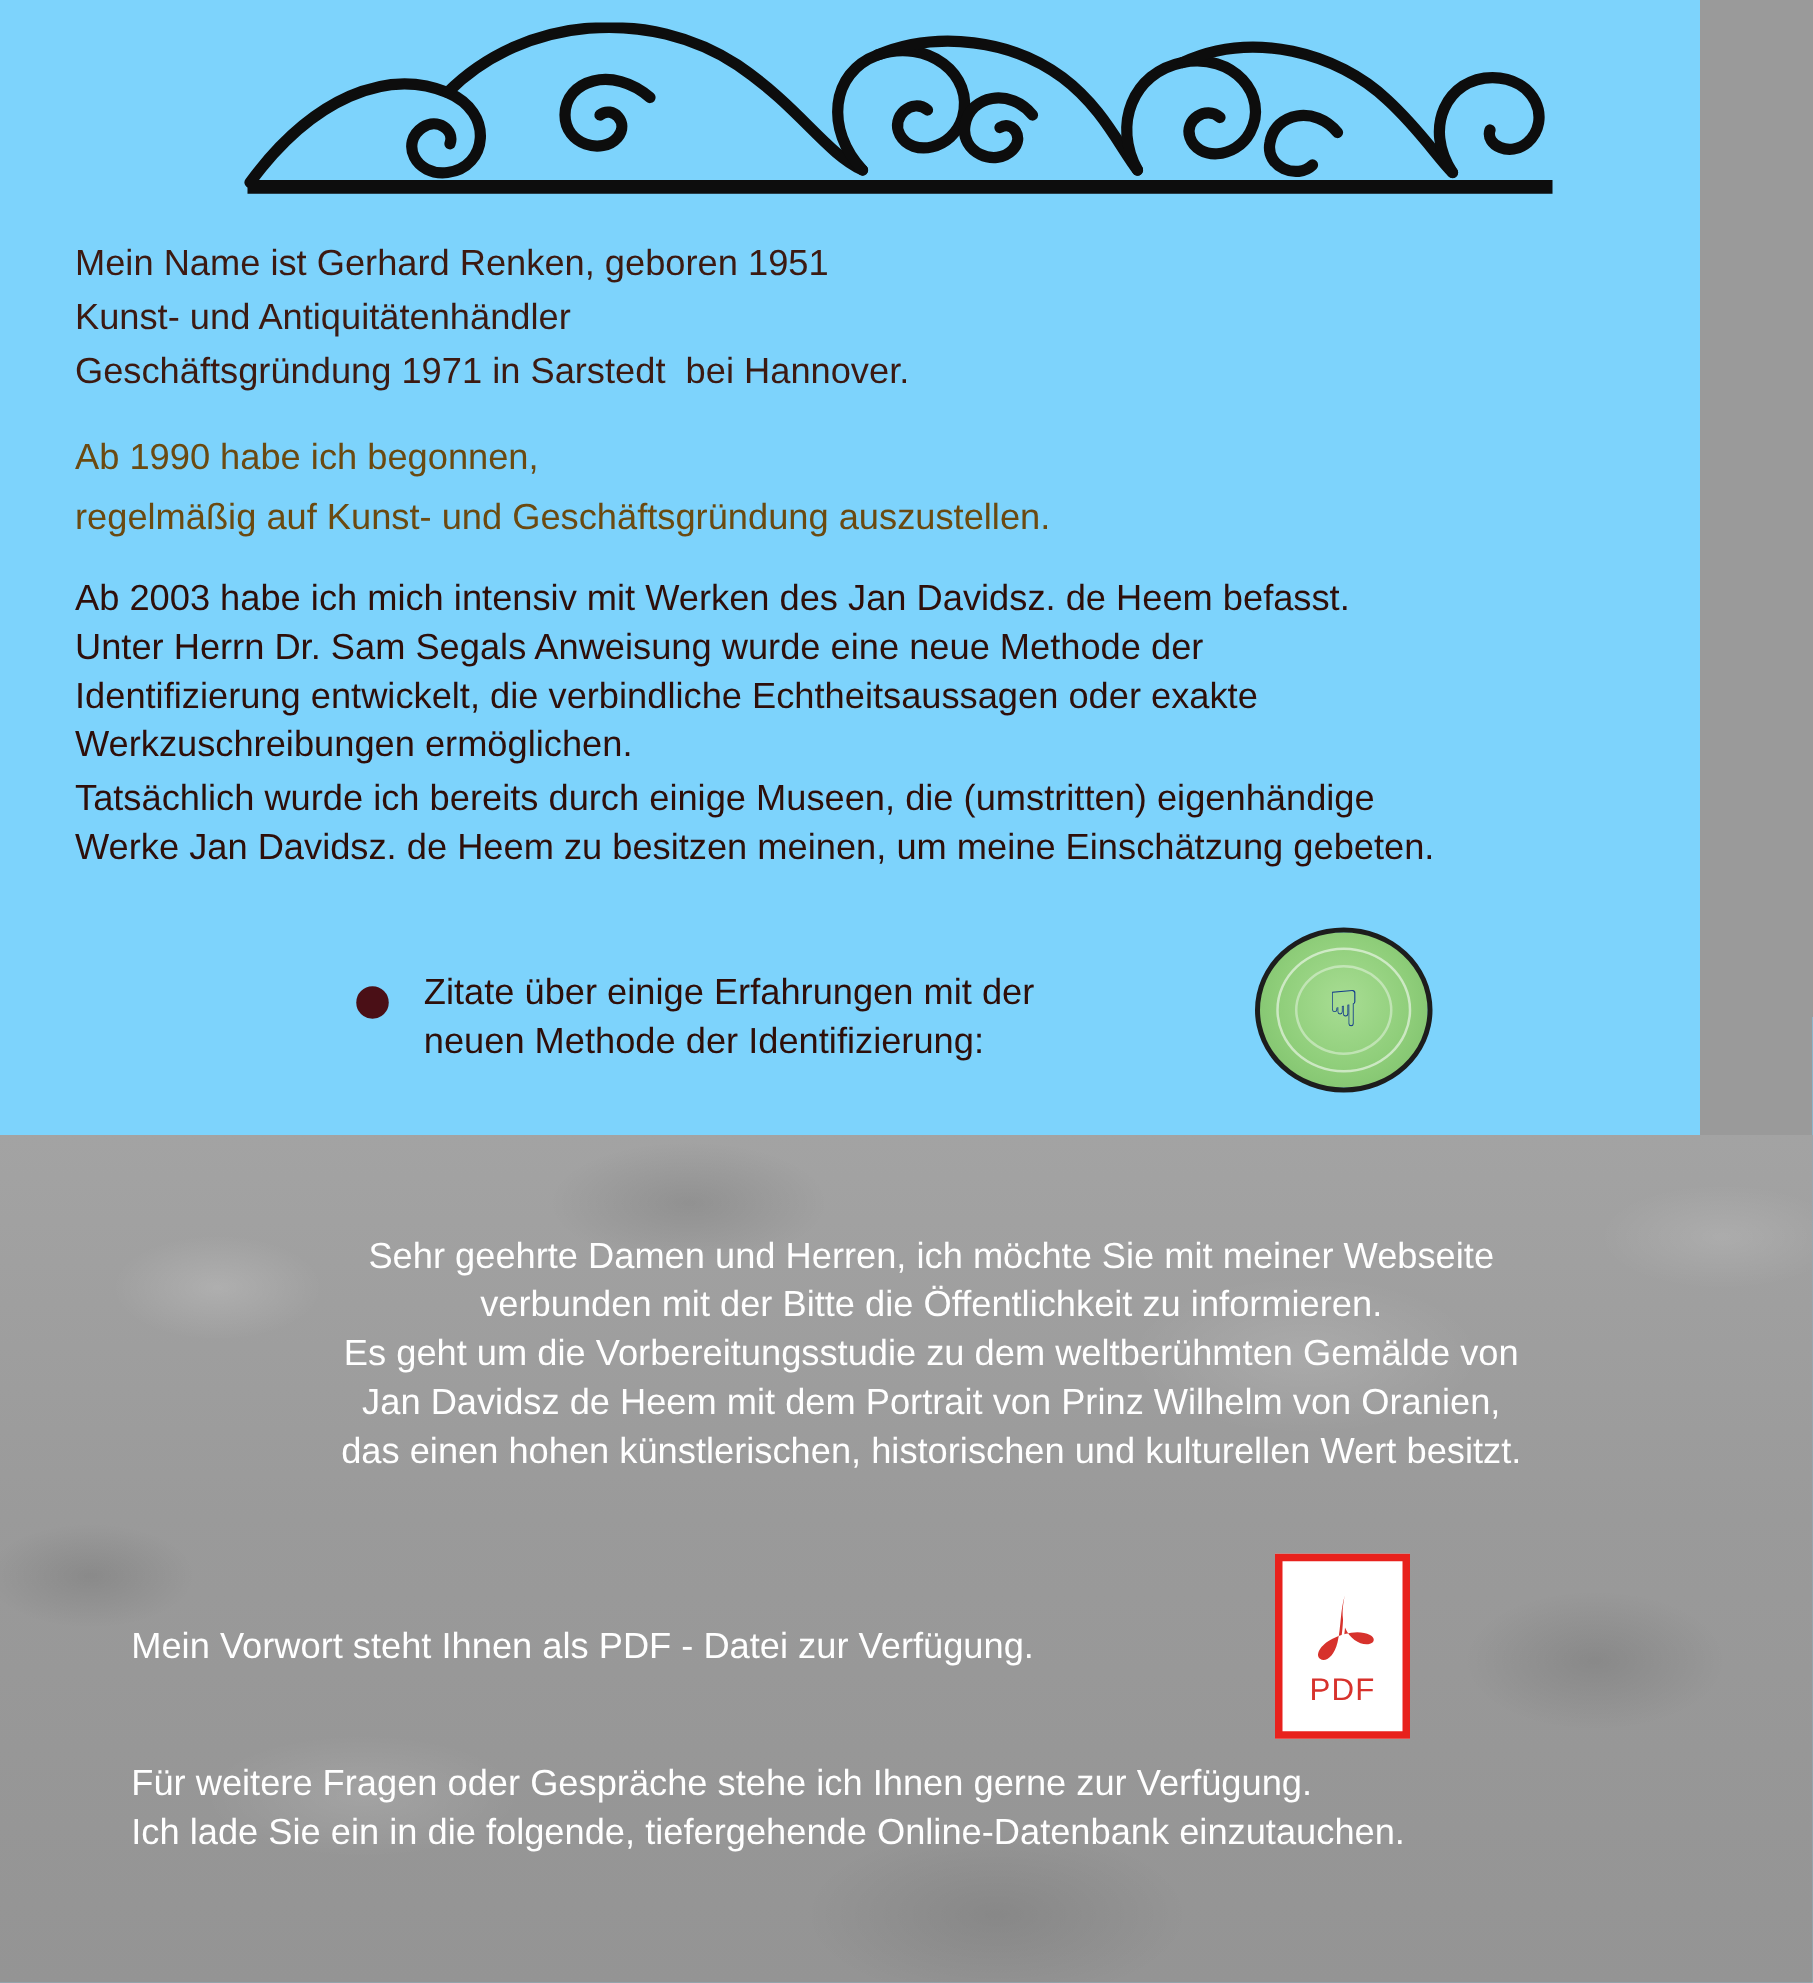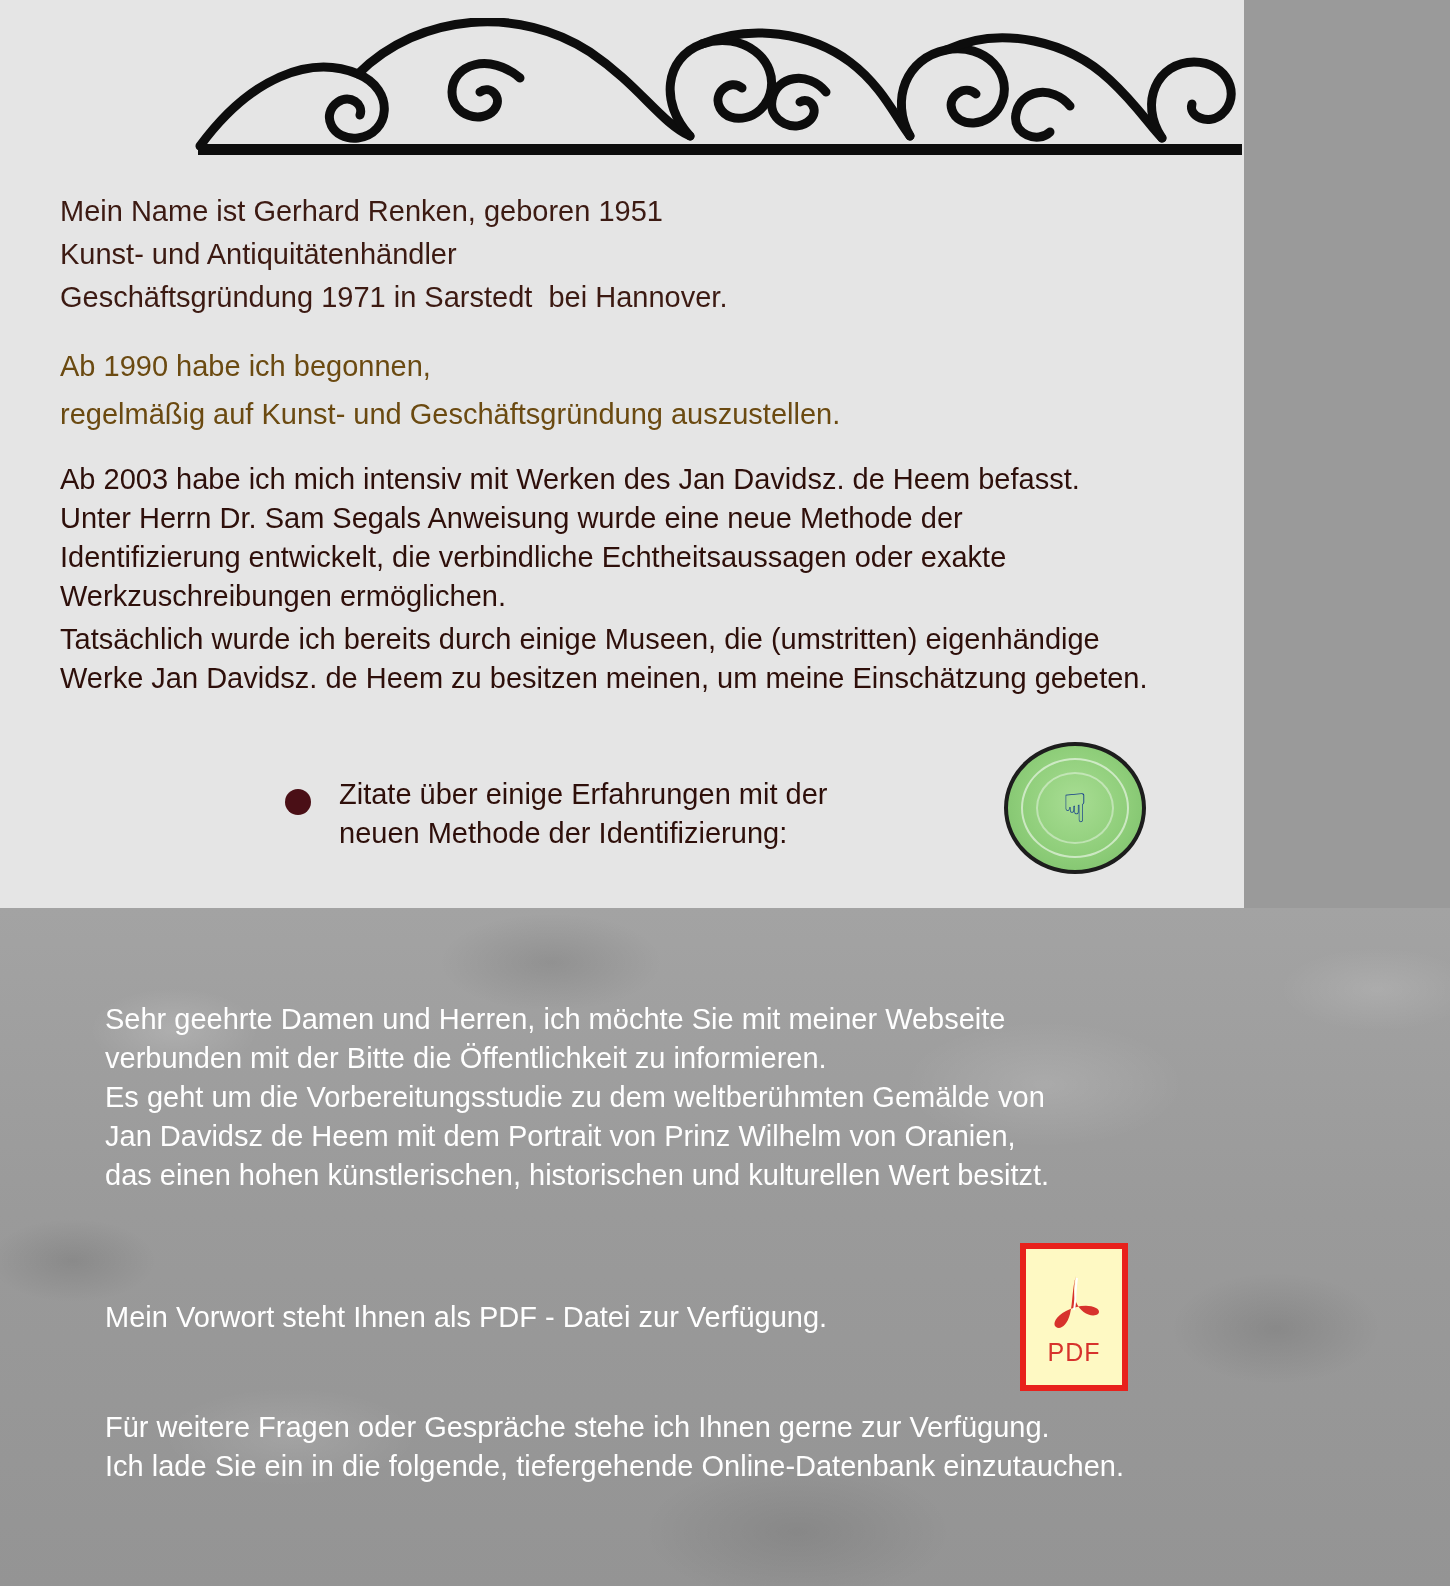--- a/index.html
+++ b/index.html
@@ -17,23 +17,23 @@
     position: relative;
     width: 1450px;
     height: 1586px;
   }
 
   
   .top-section {
     position: absolute;
     left: 0;
     top: 0;
-    width: 1244px;
+    width: 1360px;
     height: 908px;
-    background: #e5e5e5;
+    background: #7dd3fc;
     overflow: hidden;
   }
 
   .ornament {
     position: absolute;
     left: 190px;
     top: 18px;
     width: 1060px;
     height: 140px;
   }
@@ -159,37 +159,37 @@
       radial-gradient(ellipse 220px 100px at 55% 92%, rgba(0,0,0,0.09), rgba(0,0,0,0) 70%),
       radial-gradient(ellipse 120px 60px at 5%  52%, rgba(0,0,0,0.10), rgba(0,0,0,0) 70%),
       radial-gradient(ellipse 140px 60px at 95% 12%, rgba(255,255,255,0.12), rgba(255,255,255,0) 70%),
       linear-gradient(180deg, #a3a3a3 0%, #9a9a9a 45%, #949494 100%);
   }
   .grey-block {
     position: absolute;
     left: 105px;
     width: 1280px;
   }
-  .grey-block.b1 { top: 92px; }
+  .grey-block.b1 { top: 78px; text-align: center; }
   .grey-block.b2 { top: 390px; }
   .grey-block.b3 { top: 500px; }
   .grey-line {
     font-size: 29px;
     line-height: 39px;
     color: #ffffff;
     white-space: pre;
   }
 
   .pdf-button {
     position: absolute;
     left: 1020px;
     top: 335px;
     width: 108px;
     height: 148px;
-    background: #fef9c3;
+    background: #ffffff;
     border: 6px solid #e8211c;
     box-sizing: border-box;
     display: flex;
     flex-direction: column;
     align-items: center;
     justify-content: center;
   }
   .pdf-glyph {
     width: 56px;
     height: 62px;

